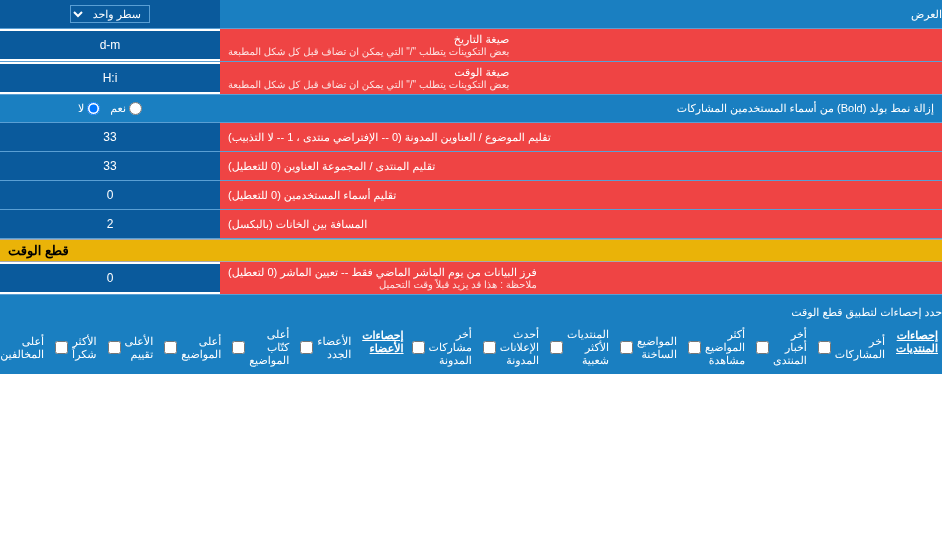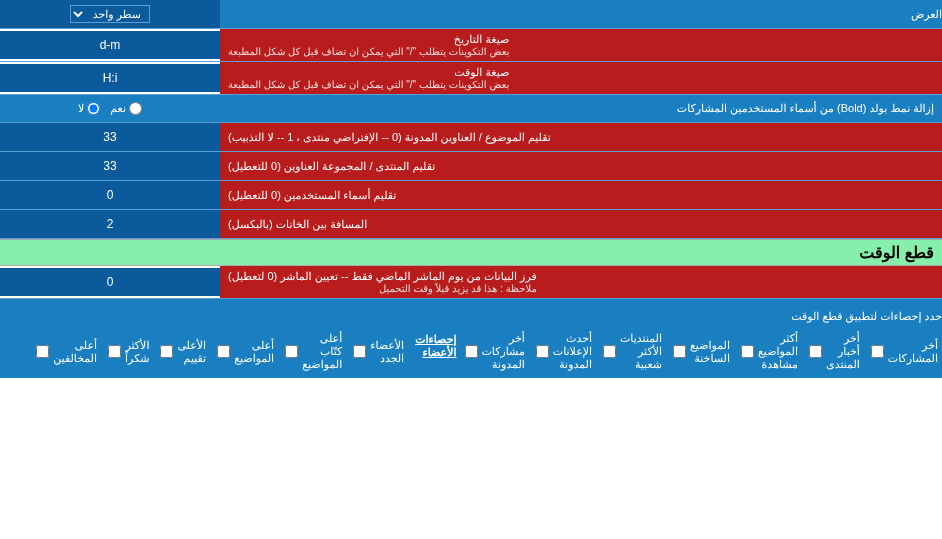--- a/index.html
+++ b/index.html
@@ -12,21 +12,21 @@
 
     .row {
       display: flex;
       align-items: center;
       border-bottom: 1px solid #5a9fd4;
       min-height: 28px;
     }
 
     .row-label {
       flex: 1;
-      background: #b91c1c;
+      background: #ef4444;
       color: #fff;
       padding: 4px 8px;
       text-align: right;
       font-size: 11px;
       min-height: 28px;
       display: flex;
       align-items: center;
       justify-content: flex-end;
     }
 
@@ -173,26 +173,26 @@
       font-size: 11px;
       justify-content: flex-end;
       padding: 1px 4px;
     }
 
     .checkbox-item input[type="checkbox"] {
       cursor: pointer;
     }
 
     .cutoff-section-header {
-      background: #86efac;
+      background: #eab308;
       color: #000;
       font-weight: bold;
-      text-align: right;
+      text-align: left;
       padding: 3px 8px;
-      font-size: 16px;
+      font-size: 13px;
       border-bottom: 1px solid #aaa;
       border-top: 1px solid #aaa;
     }
   </style>
 </head>
 <body>
 
 <div class="top-row">
   <div class="top-row-label">العرض</div>
   <div class="select-box">
@@ -288,20 +288,21 @@
 
 <div class="checkboxes-section">
 
   <div class="checkboxes-header">
     <div class="checkboxes-header-label">حدد إحصاءات لتطبيق قطع الوقت</div>
   </div>
 
   <div class="checkbox-cols">
 
     <div class="checkbox-col">
+      <div class="checkbox-col-header">إحصاءات المنتديات</div>
       <div class="checkbox-item">
         <span>أخر المشاركات</span>
         <input type="checkbox" style="">
       </div>
       <div class="checkbox-item">
         <span>أخر أخبار المنتدى</span>
         <input type="checkbox" style="">
       </div>
       <div class="checkbox-item">
         <span>أكثر المواضيع مشاهدة</span>

